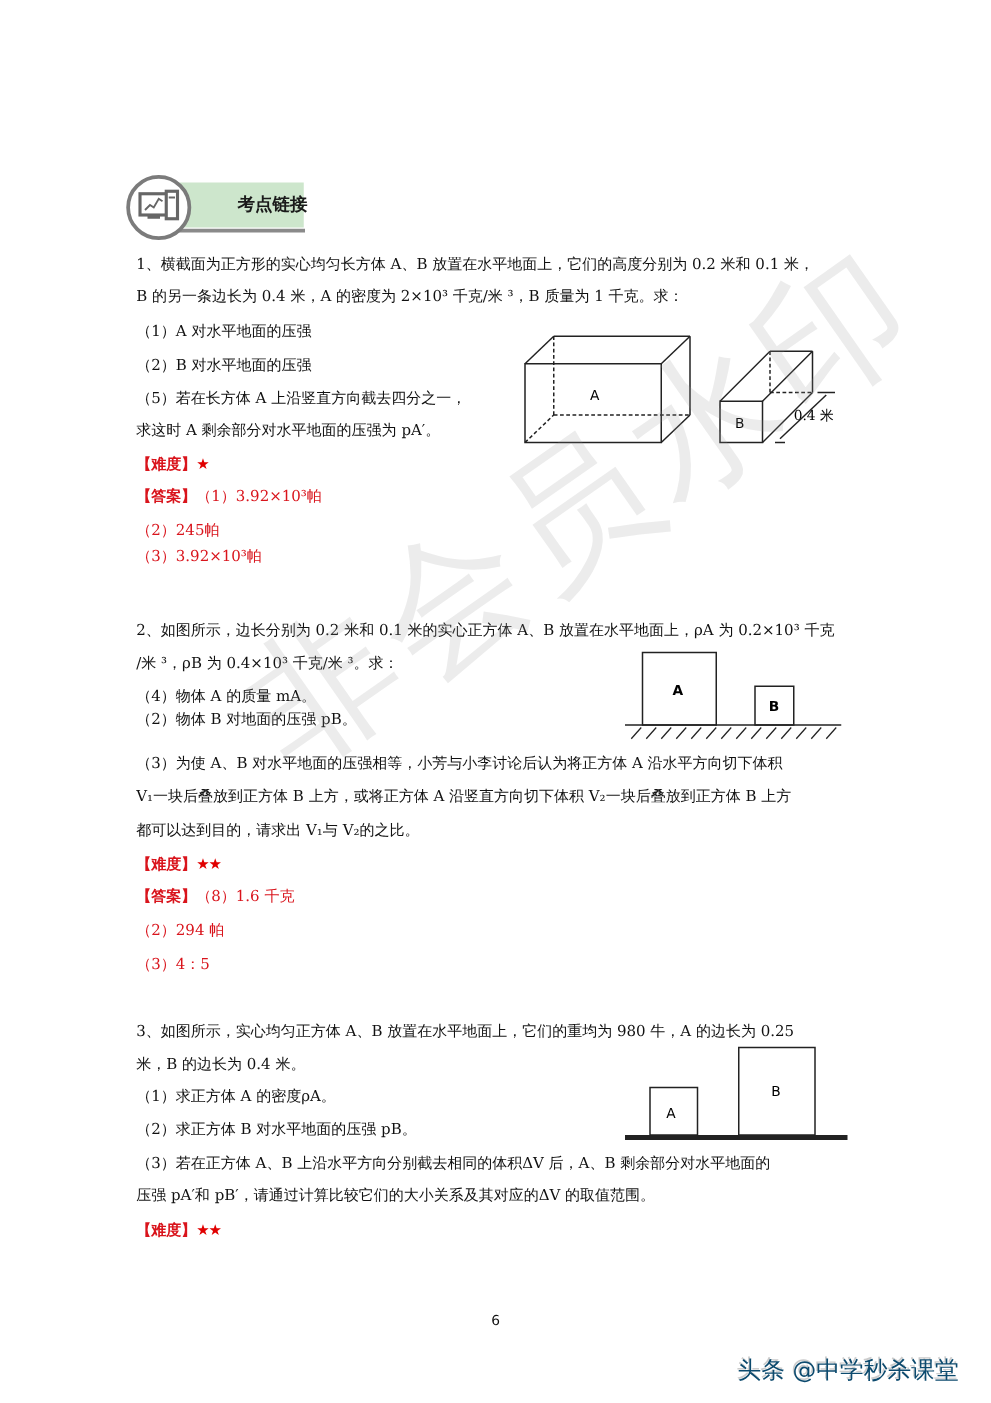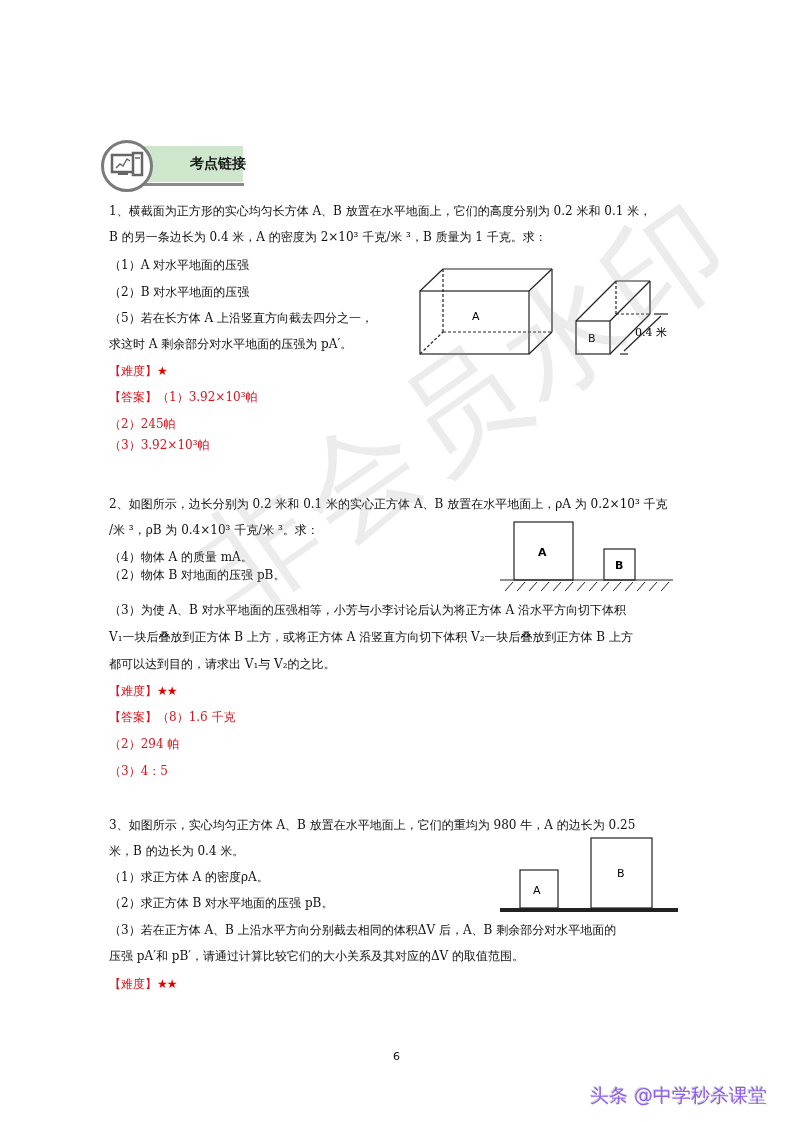--- a/index.html
+++ b/index.html
@@ -2,35 +2,35 @@
 <html><head>
 <meta charset="utf-8">
 <style>
   html, body { margin: 0; padding: 0; background: #ffffff; }
   body { width: 793px; height: 1122px; position: relative; overflow: hidden;
          font-family: "DejaVu Serif", "Liberation Serif", serif; color: #111; }
   .abs { position: absolute; }
   .line { position: absolute; left: 89px; font-size: 12px; line-height: 18px; white-space: nowrap; margin-left: 20px; }
   .red { color: #d9141c; }
   .star { color: #e00000; letter-spacing: -1px; }
-  .bold { font-weight: normal; }
+  .bold { font-weight: bold; }
 
   
   .hdr-circle { left: 101px; top: 140px; width: 46px; height: 46px; border: 3px solid #7b7b7b;
                 border-radius: 50%; background: #fff; z-index: 2; }
   .hdr-bar { left: 140px; top: 146px; width: 103px; height: 36px; background: #cde6cc; }
   .hdr-under { left: 118px; top: 183px; width: 126px; height: 3px; background: #8a8a8a; }
   .hdr-title { left: 162px; top: 155px; font-family: "DejaVu Sans", sans-serif; font-size: 14px; font-weight: bold; color: #1a1a1a; margin-left: 28px; }
 
   .watermark { left: 165px; top: 520px; font-family: "DejaVu Sans", sans-serif; font-size: 118px;
                color: rgba(150,150,150,0.18); transform: rotate(-35deg); transform-origin: left top;
                letter-spacing: 6px; white-space: nowrap; pointer-events: none; z-index: 5; }
 
   .pagenum { left: 393px; top: 1050px; font-family: "DejaVu Sans", sans-serif; font-size: 11px; }
-  .brand { left: 590px; top: 1083px; font-family: "DejaVu Sans", sans-serif; font-size: 19px; color: #8b5cf6;
+  .brand { left: 590px; top: 1083px; font-family: "DejaVu Sans", sans-serif; font-size: 19px; color: #0c4a6e;
            text-shadow: 1px 1px 0 #fff, -1px -1px 0 #ccc; }
 </style>
 </head>
 <body>
 
 <div class="abs hdr-bar"></div>
 <div class="abs hdr-under"></div>
 <div class="abs hdr-circle">
   <svg width="46" height="46" viewBox="0 0 46 46">
     <rect x="8" y="12" width="22" height="17" fill="#fff" stroke="#666" stroke-width="2.5"></rect>

